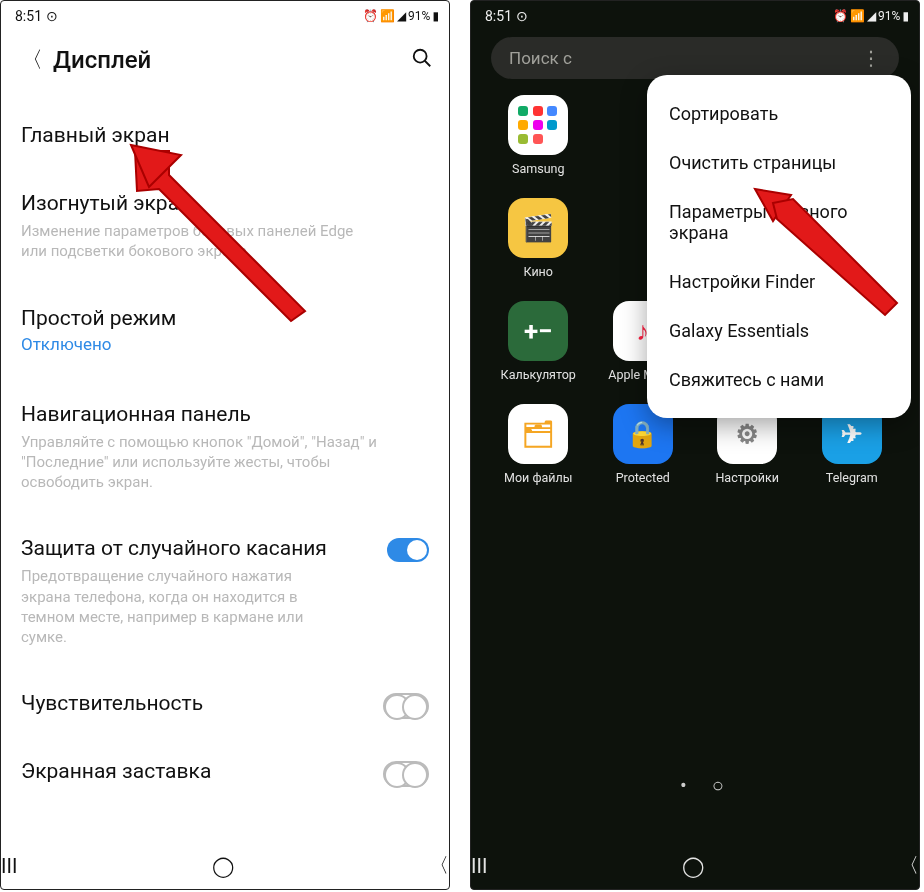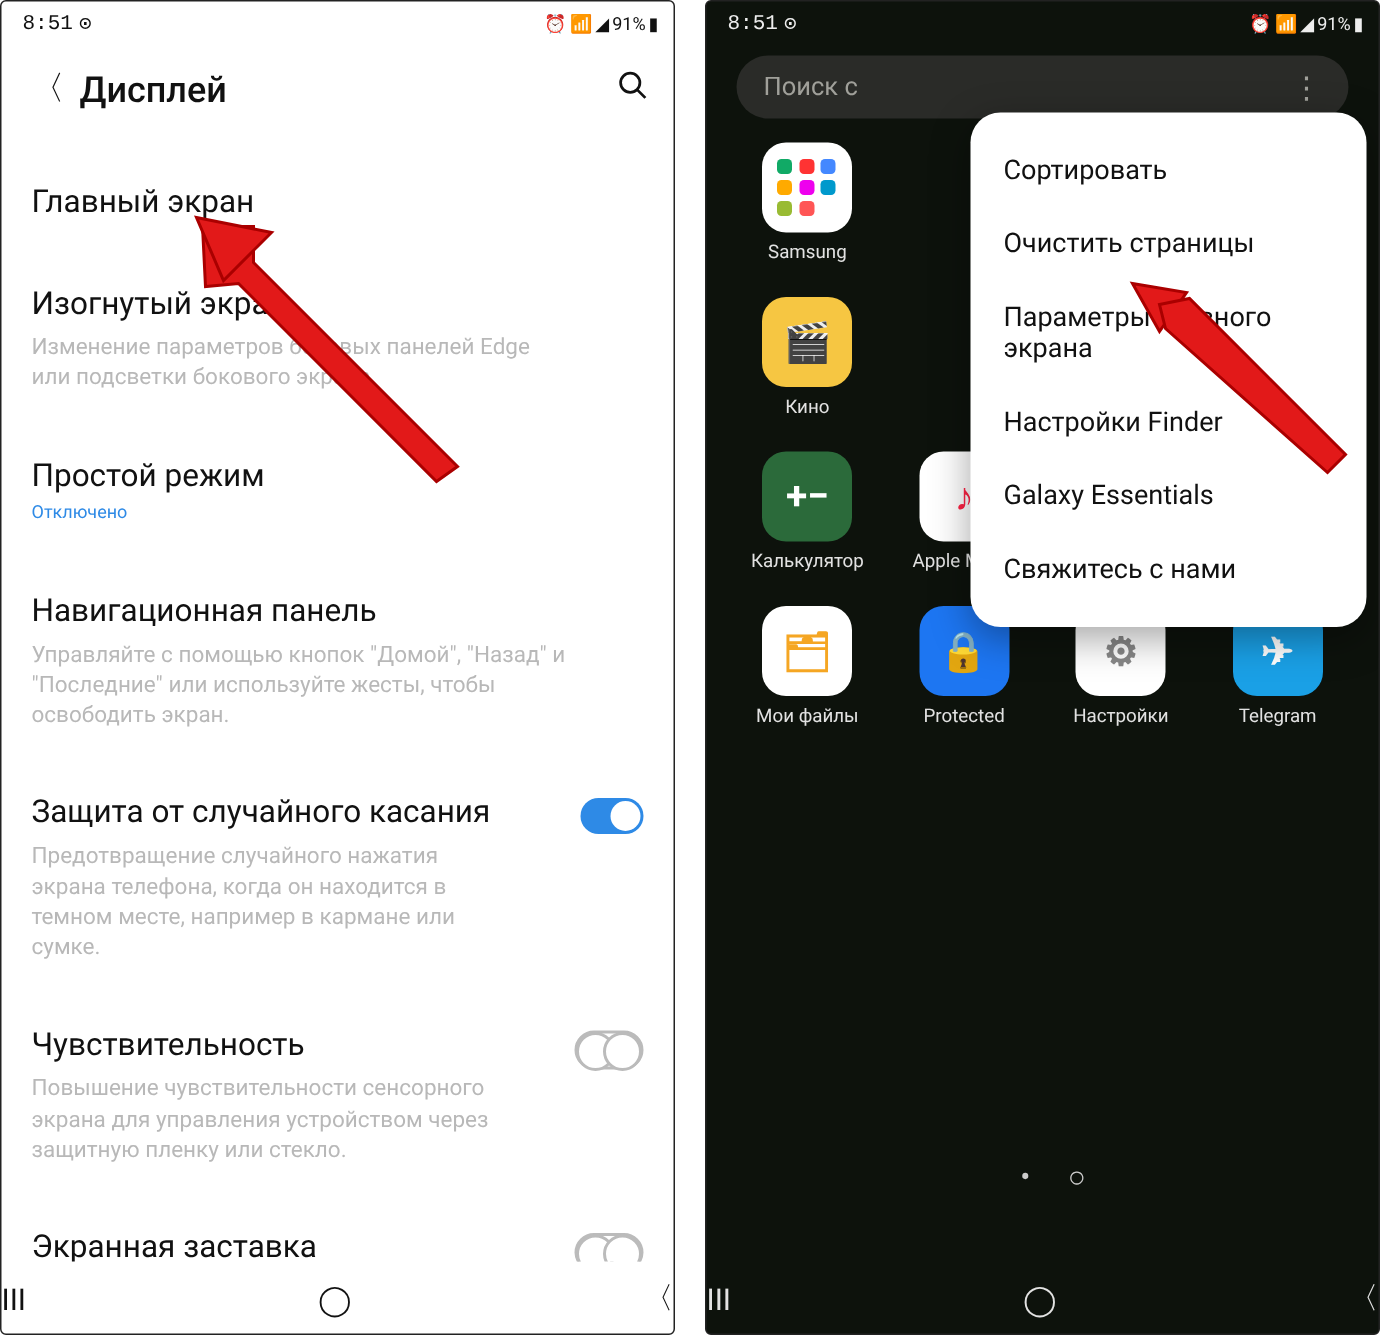--- a/index.html
+++ b/index.html
@@ -29,21 +29,21 @@
 
   
   .statusbar {
     display:flex;
     justify-content:space-between;
     align-items:center;
     height:28px;
     padding:2px 10px 0 14px;
     font-size:14px;
   }
-  .statusbar .sb-left { display:flex; align-items:center; gap:4px;font-family:Liberation Mono, monospace;}
+  .statusbar .sb-left { display:flex; align-items:center; gap:4px;}
   .statusbar .sb-right { display:flex; align-items:center; gap:2px; font-size:12px;}
   .phone.dark .statusbar { color:#eee; }
 
   
   .header {
     display:flex;
     align-items:center;
     padding:16px 16px 28px 16px;
   }
   .back-btn { font-size:22px; padding:4px 10px 4px 4px; line-height:1; }
@@ -55,21 +55,21 @@
     flex:1;
     overflow:hidden;
     padding:0 20px;
   }
   .setting-item {
     padding:20px 0 24px;
     position:relative;
   }
   .setting-title { font-size:21px; font-weight:400; color:#111;}
   .setting-desc { font-size:15px; color:#b8b8b8; margin-top:6px; line-height:1.35; max-width:360px;}
-  .setting-value { font-size:12px; color:#2e8ae6; margin-top:4px; }
+  .setting-value { font-size:17px; color:#2e8ae6; margin-top:4px; }
   .toggle {
     position:absolute;
     right:0;
     top:22px;
     width:42px;
     height:24px;
     border-radius:20px;
   }
   .toggle.on { background:#2e8ae6; }
   .toggle.on::after {
@@ -231,21 +231,20 @@
       <div class="setting-title">Навигационная панель</div>
       <div class="setting-desc">Управляйте с помощью кнопок "Домой", "Назад" и "Последние" или используйте жесты, чтобы освободить экран.</div>
     </div>
     <div class="setting-item">
       <div class="setting-title" style="max-width:330px;">Защита от случайного касания</div>
       <div class="setting-desc" style="max-width:320px;">Предотвращение случайного нажатия экрана телефона, когда он находится в темном месте, например в кармане или сумке.</div>
       <div class="toggle on"></div>
     </div>
     <div class="setting-item">
       <div class="setting-title">Чувствительность</div>
-      <div class="setting-desc" style="max-width:340px;">Повышение чувствительности сенсорного экрана для управления устройством через защитную пленку или стекло.</div>
       <div class="toggle double"></div>
     </div>
     <div class="setting-item">
       <div class="setting-title">Экранная заставка</div>
 
       <div class="toggle double"></div>
     </div>
   </div>
 
   <div class="navbar">

